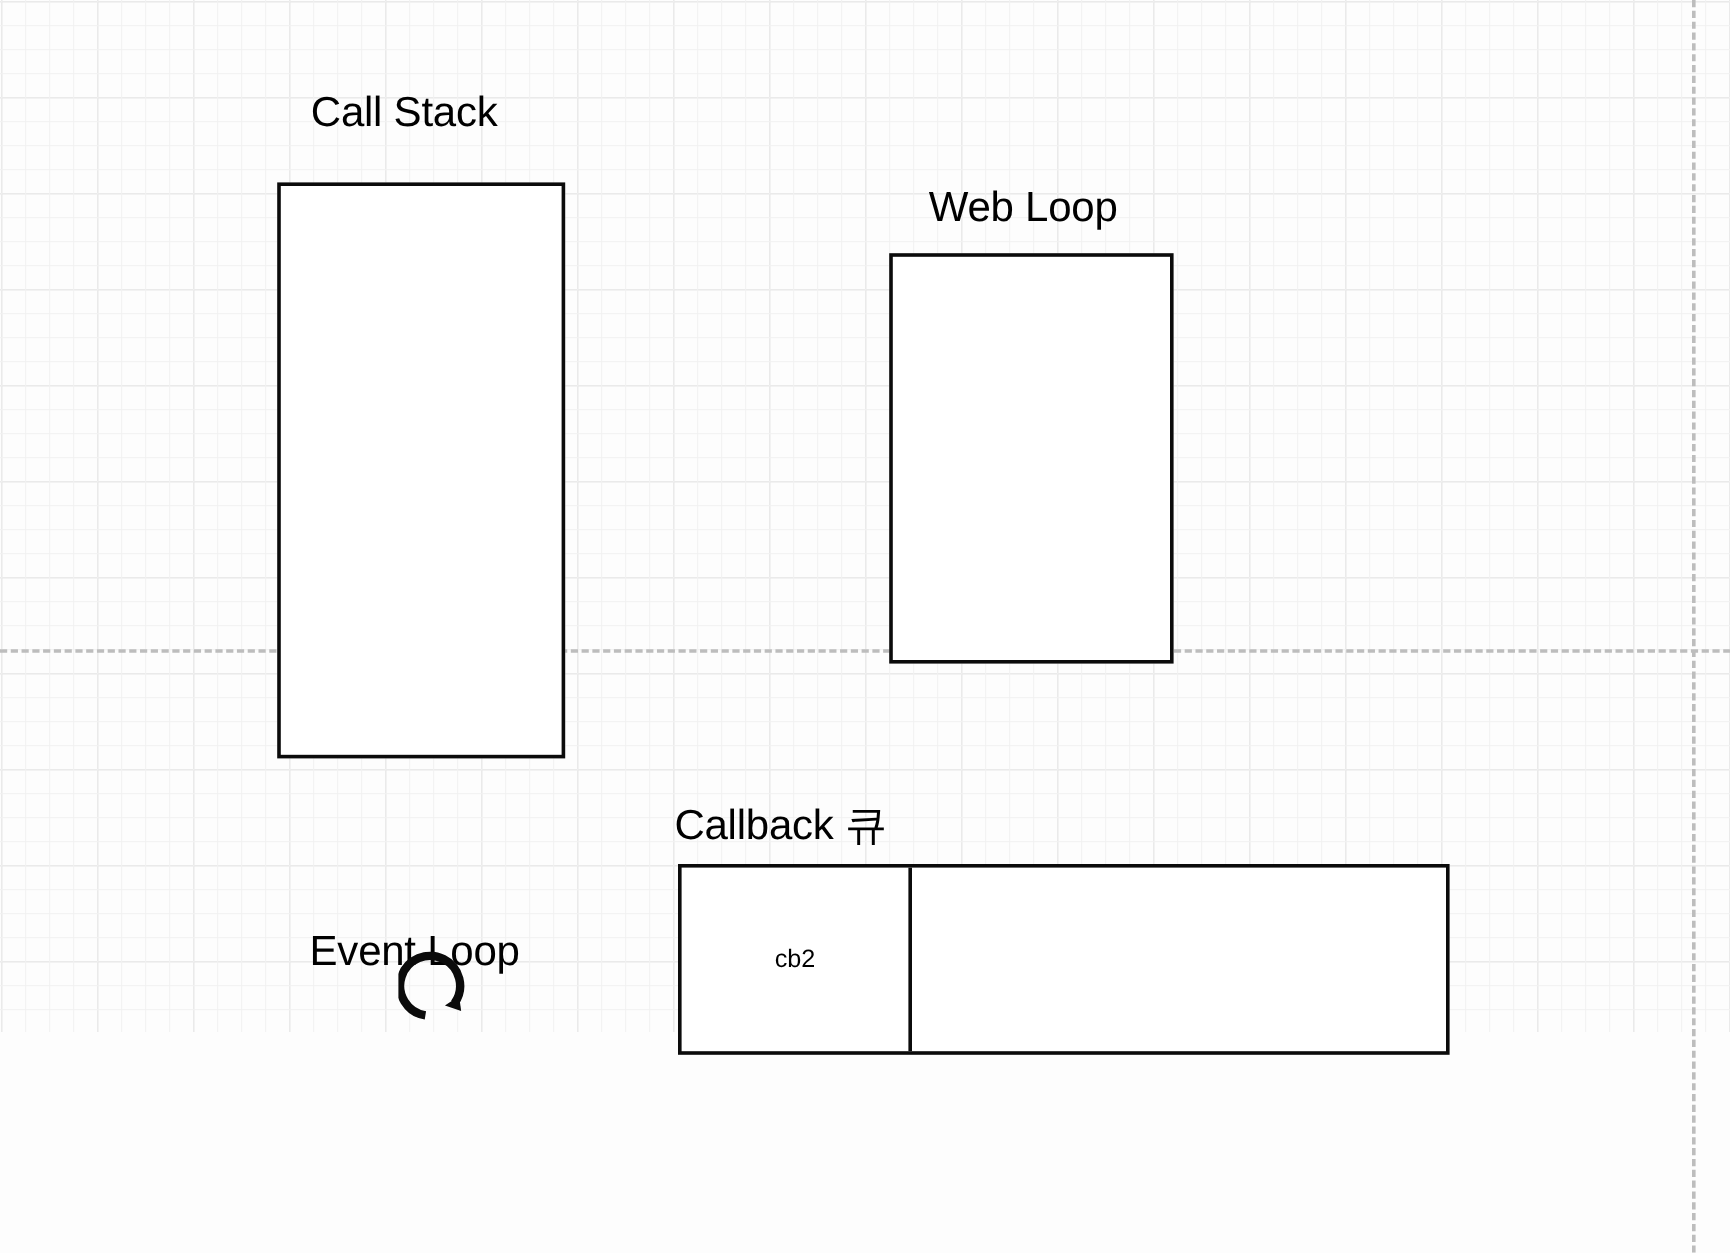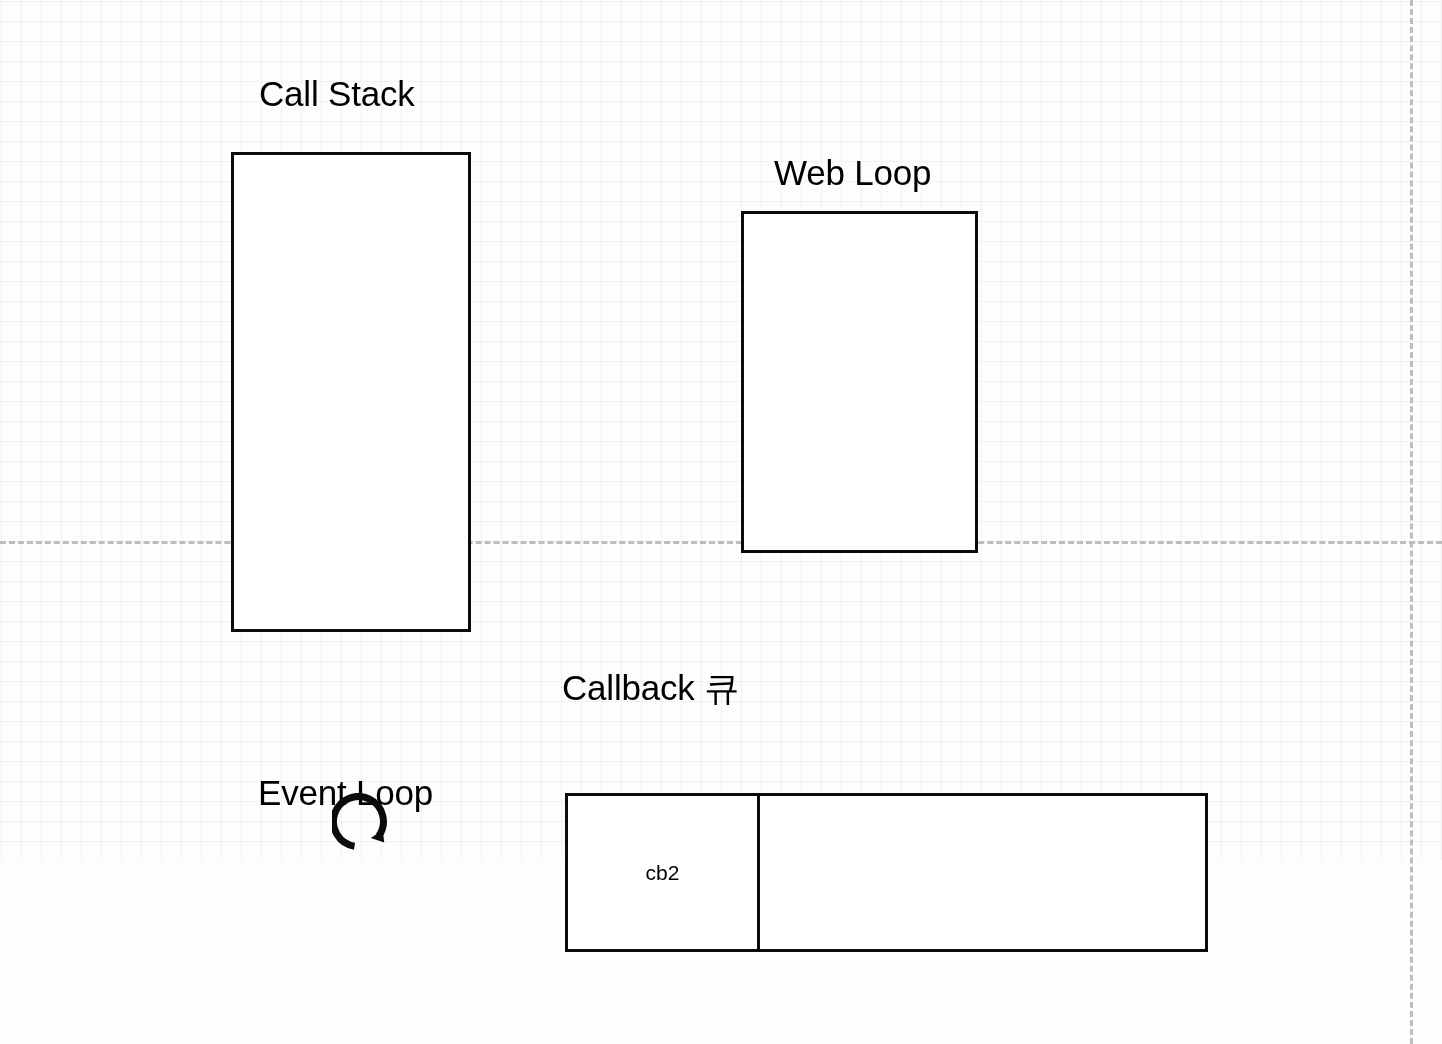--- a/index.html
+++ b/index.html
@@ -79,21 +79,21 @@
   
   #web-apis-title { left: 774px; top: 152px; }
   #web-apis-box {
     left: 741px;  top: 211px;
     width: 237px; height: 342px;
   }
 
   
   #callback-queue-title { left: 562px; top: 667px; }
   #callback-queue-box {
-    left: 565px;  top: 793px;
+    left: 565px;  top: 720px;
     width: 643px; height: 159px;
     display: flex;
     align-items: stretch;
   }
   .queue-cell {
     flex: 0 0 auto;
     display: flex;
     align-items: center;
     justify-content: center;
     position: relative;

